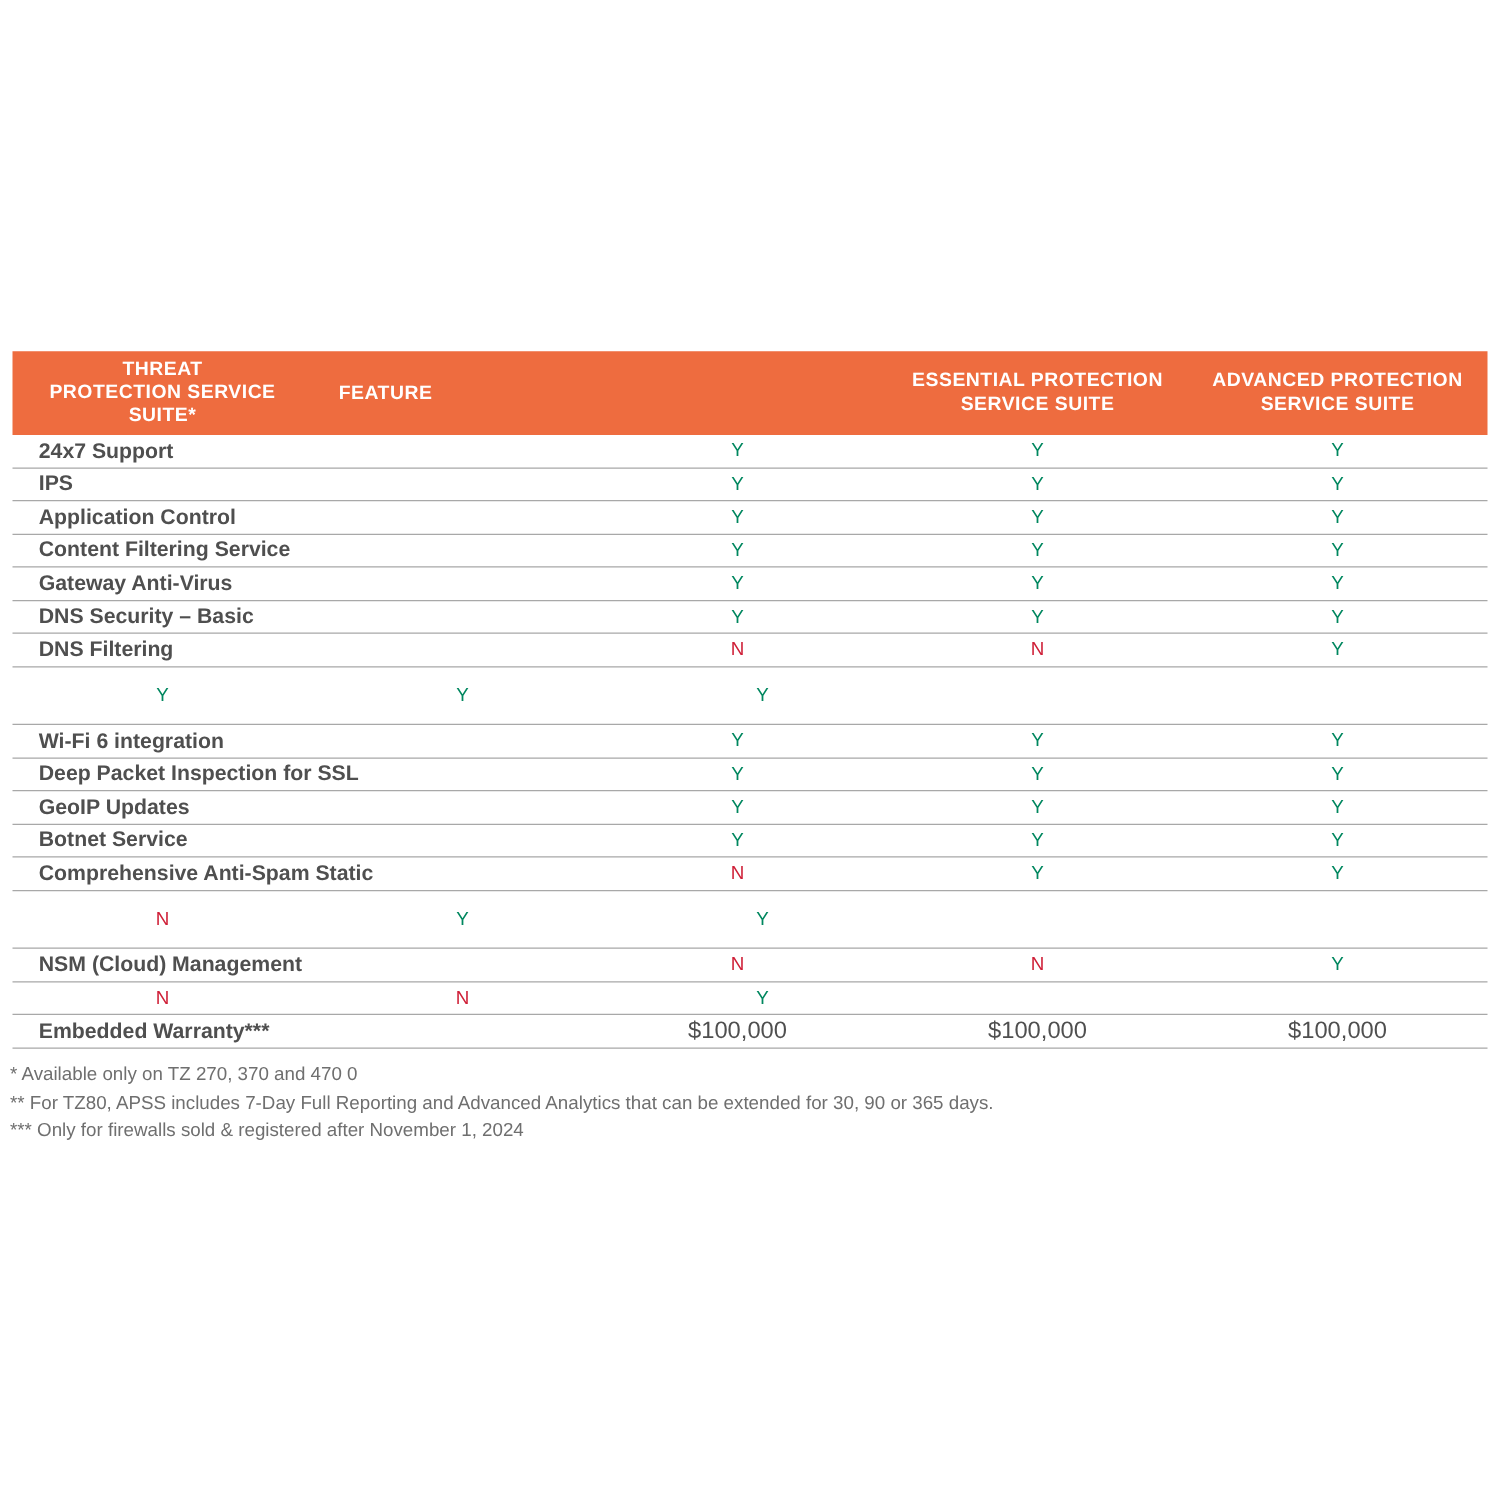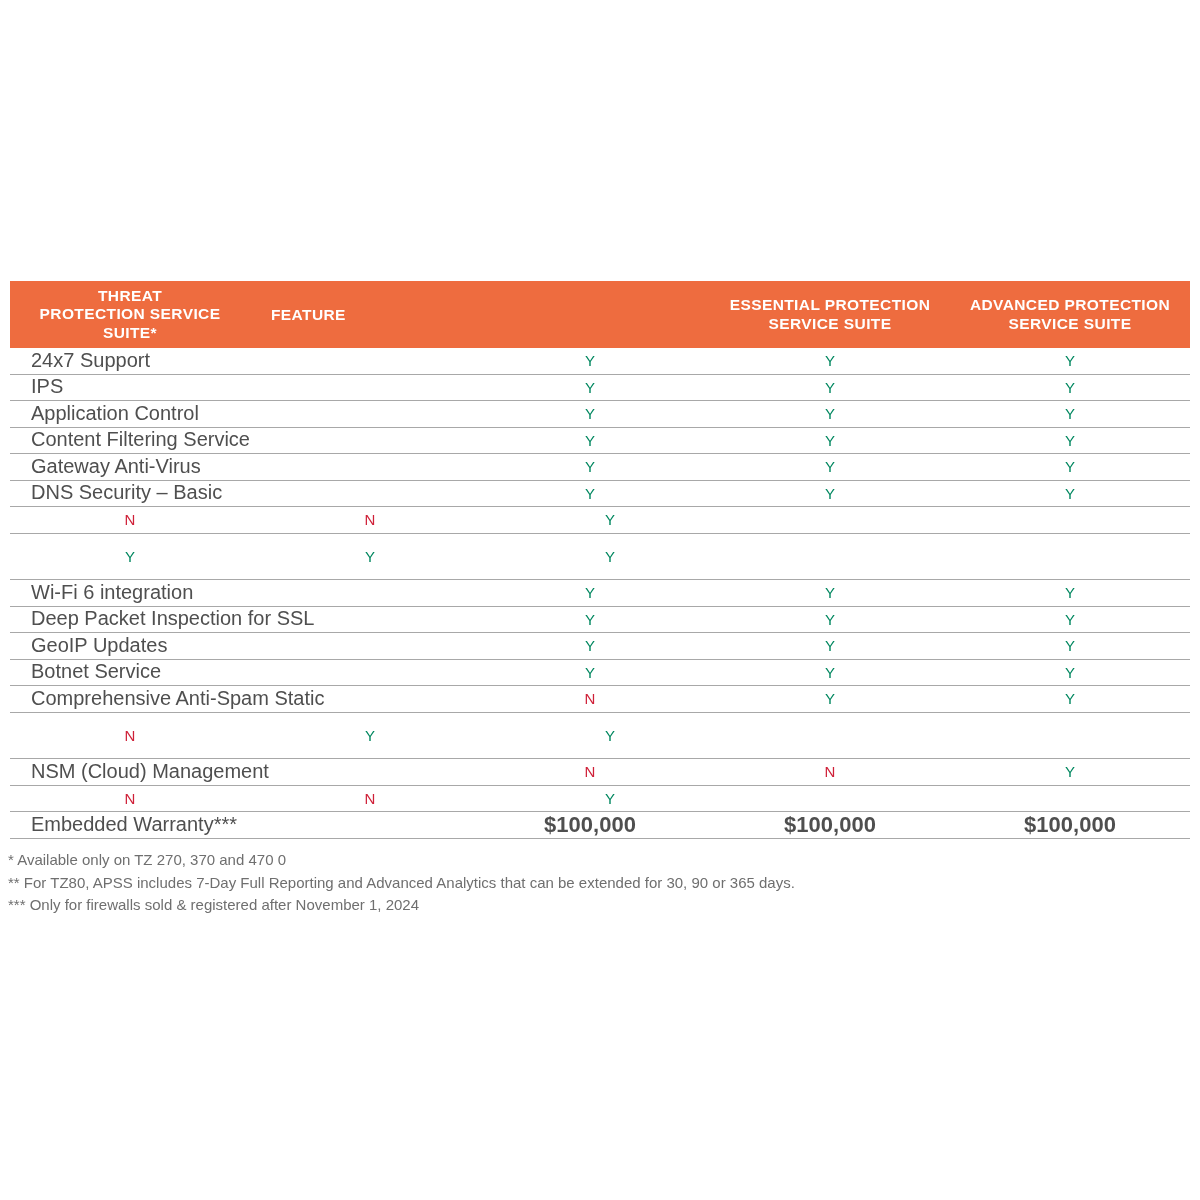--- a/index.html
+++ b/index.html
@@ -60,37 +60,38 @@
     align-items: center;
     box-sizing: border-box;
     border-bottom: 1px solid var(--divider);
     height: 26.5px;
   }
   .tr.two-line { height: 46.5px; }
   .td { box-sizing: border-box; }
   .td.feature-cell {
     width: 460px;
     padding-left: 21px;
-    font-size: 20px;
+    font-size: 17px;
     color: var(--row-text);
     white-space: pre-line;
     line-height: 1.18;
+    font-weight: bold;
   }
   .td.val-cell {
     width: 240px;
     text-align: center;
     font-size: 15px;
     font-weight: 500;
   }
   .td.val-cell.yes { color: var(--yes); }
   .td.val-cell.no  { color: var(--no); }
   .td.val-cell.neutral {
     color: var(--row-text);
-    font-weight: 700;
-    font-size: 22px;
+    font-weight: 400;
+    font-size: 19px;
   }
   .footnotes {
     position: absolute;
     left: 8px;
     top: 849px;
     color: var(--footnote-text);
     font-size: 15px;
     line-height: 22.5px;
   }
 </style>
@@ -143,20 +144,21 @@
           <div class="td val-cell yes">Y</div>
           <div class="td val-cell yes">Y</div>
         </div>
         <div class="tr">
           <div class="td feature-cell">DNS Security – Basic</div>
           <div class="td val-cell yes">Y</div>
           <div class="td val-cell yes">Y</div>
           <div class="td val-cell yes">Y</div>
         </div>
         <div class="tr">
+          <div class="td feature-cell">DNS Filtering</div>
           <div class="td val-cell no">N</div>
           <div class="td val-cell no">N</div>
           <div class="td val-cell yes">Y</div>
         </div>
         <div class="tr two-line">
           <div class="td val-cell yes">Y</div>
           <div class="td val-cell yes">Y</div>
           <div class="td val-cell yes">Y</div>
         </div>
         <div class="tr">

